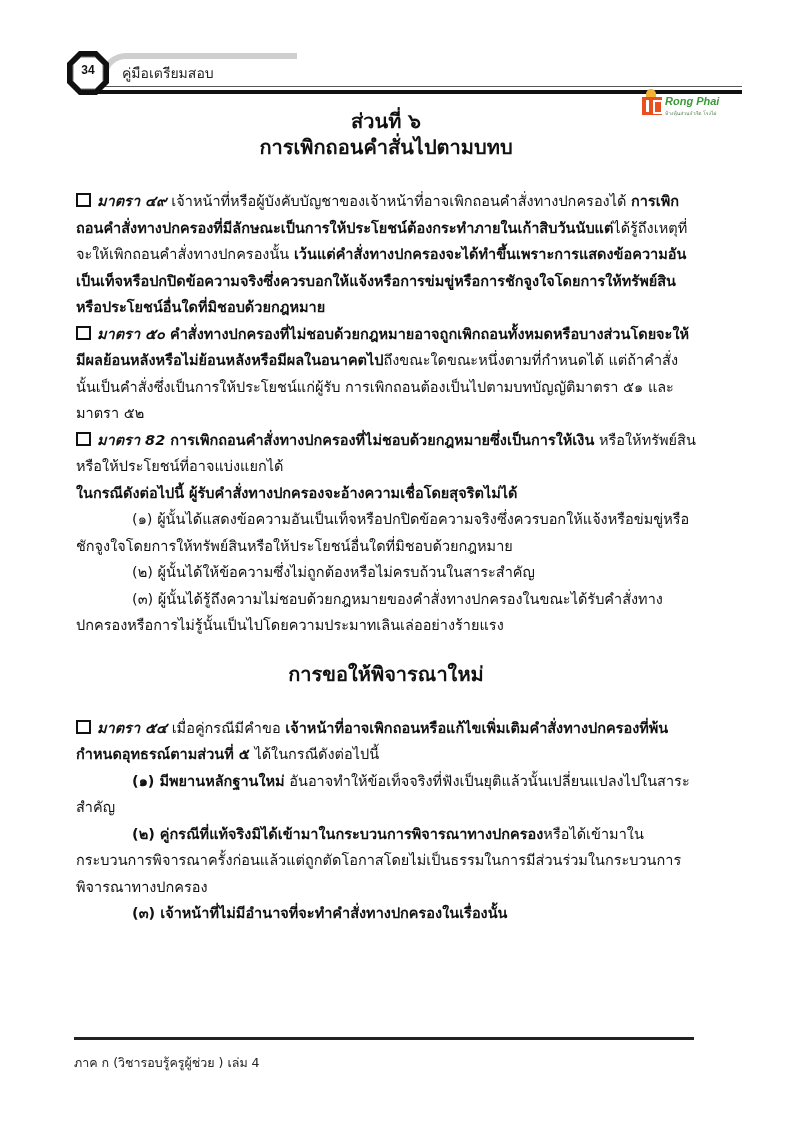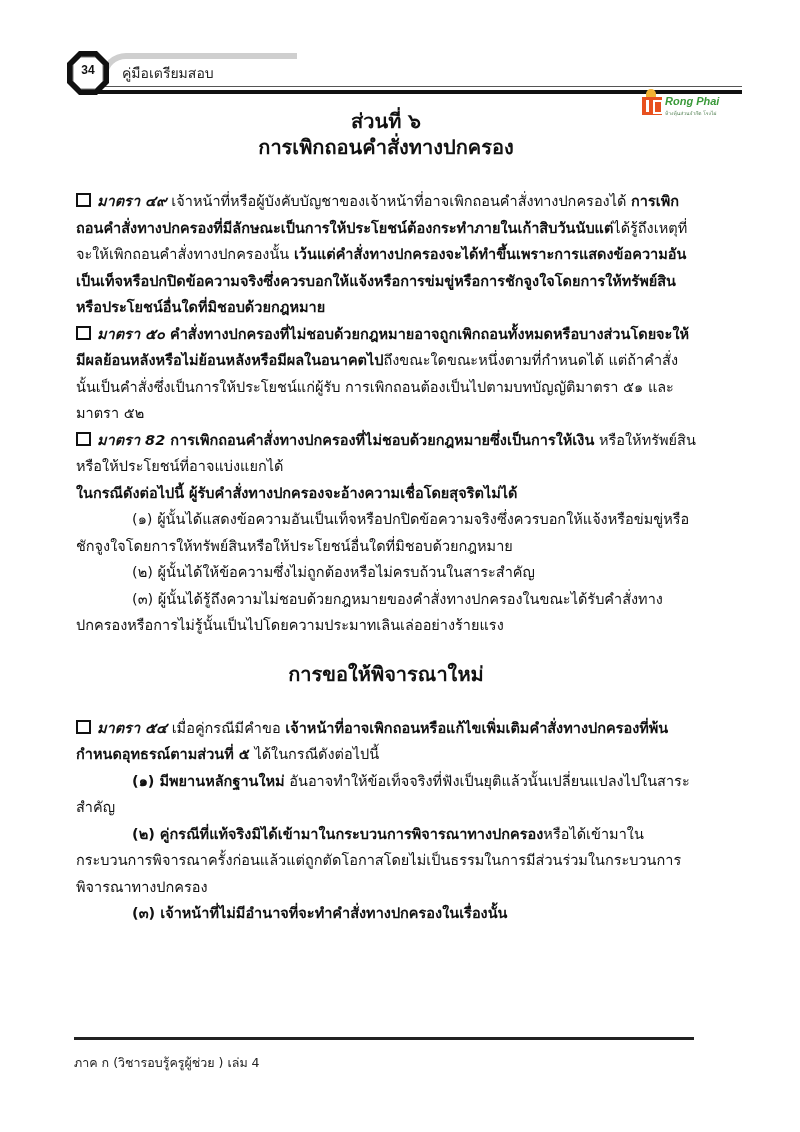--- a/index.html
+++ b/index.html
@@ -62,21 +62,21 @@
     <div class="logo-box"></div>
     <div class="logo-text">Rong Phai</div>
     <div class="logo-tagline">ห้างหุ้นส่วนจำกัด โรงไผ่</div>
   </div>
 </div>
 
 <div class="content">
 
   <div class="section-heading">
     <span class="sub">ส่วนที่ ๖</span>
-    <span class="sub">การเพิกถอนคำสั่งทางปกครอง</span>
+    <span class="sub">การเพิกถอนคำสั่นไปตามบทบ</span>
   </div>
   <div class="gap-after-heading"></div>
 
   <div class="para">
     <span class="checkbox"></span><span class="bi">มาตรา ๔๙</span><span> เจ้าหน้าที่หรือผู้บังคับบัญชาของเจ้าหน้าที่อาจเพิกถอนคำสั่งทางปกครองได้</span>
     <span class="b">การเพิกถอนคำสั่งทางปกครองที่มีลักษณะเป็นการให้ประโยชน์ต้องกระทำภายในเก้าสิบวันนับแต่</span><span>ได้รู้ถึงเหตุที่จะให้เพิกถอนคำสั่งทางปกครองนั้น </span><span class="b">เว้นแต่คำสั่งทางปกครองจะได้ทำขึ้นเพราะการแสดงข้อความอันเป็นเท็จหรือปกปิดข้อความจริงซึ่งควรบอกให้แจ้งหรือการข่มขู่หรือการชักจูงใจโดยการให้ทรัพย์สินหรือประโยชน์อื่นใดที่มิชอบด้วยกฎหมาย</span>
   </div>
 
   <div class="para">
     <span class="checkbox"></span><span class="bi">มาตรา ๕๐</span><span class="b"> คำสั่งทางปกครองที่ไม่ชอบด้วยกฎหมายอาจถูกเพิกถอนทั้งหมดหรือบางส่วนโดยจะให้มีผลย้อนหลังหรือไม่ย้อนหลังหรือมีผลในอนาคตไป</span><span>ถึงขณะใดขณะหนึ่งตามที่กำหนดได้ แต่ถ้าคำสั่งนั้นเป็นคำสั่งซึ่งเป็นการให้ประโยชน์แก่ผู้รับ การเพิกถอนต้องเป็นไปตามบทบัญญัติมาตรา ๕๑ และมาตรา ๕๒</span>

